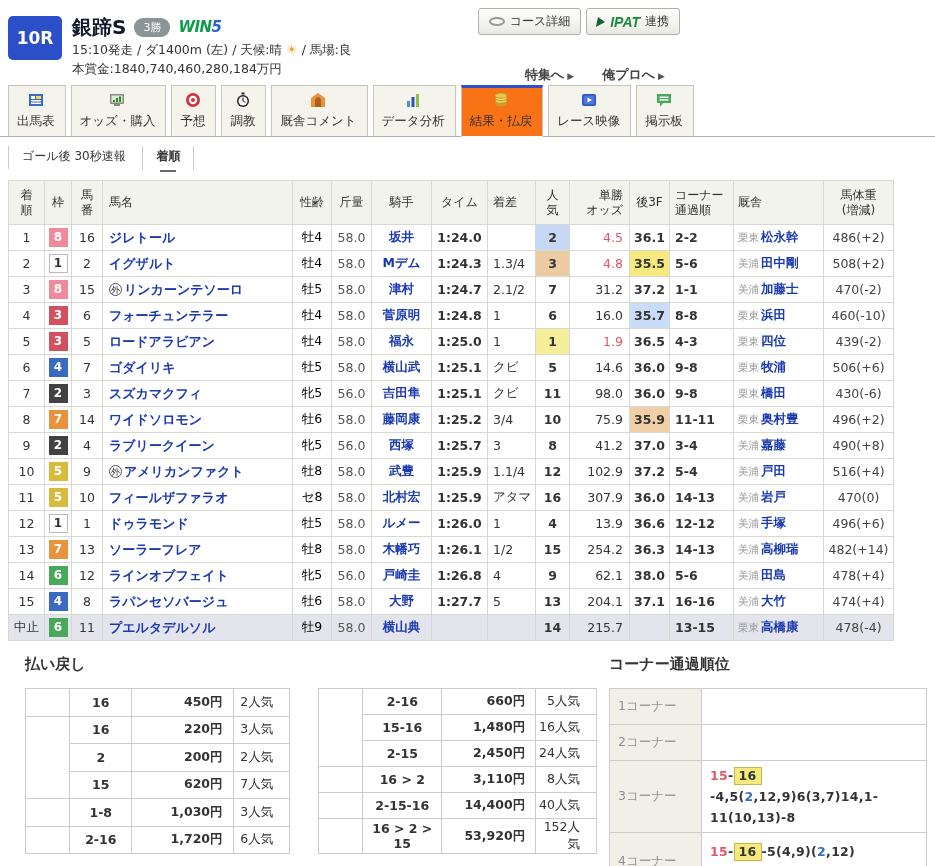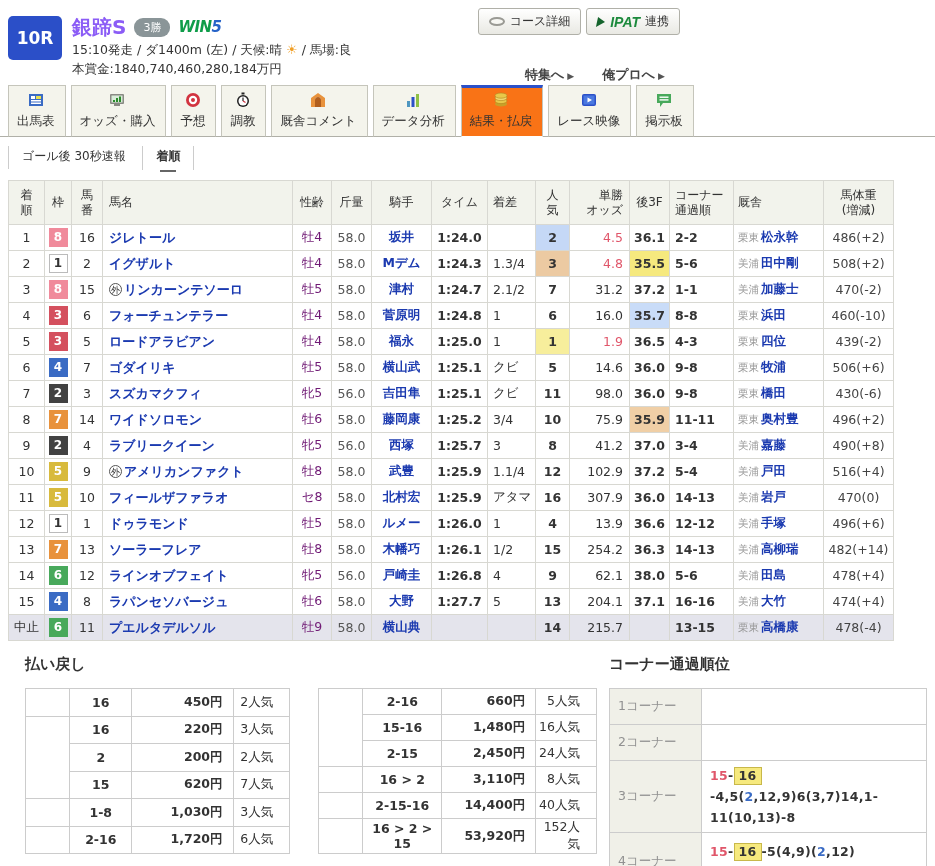--- a/index.html
+++ b/index.html
@@ -13,21 +13,21 @@
 
   
   .race-header { position: relative; padding: 14px 8px 6px 8px; height: 104px; }
   .race-no {
     position: absolute; left: 8px; top: 16px; width: 54px; height: 44px;
     background: #2b4fc8; color: #fff; font-weight: bold; font-size: 17px;
     border-radius: 5px; display: flex; align-items: center; justify-content: center;
   }
   .race-head-text { margin-left: 64px; }
   .race-title-line { display: flex; align-items: center; gap: 8px; height: 26px; }
-  .race-title { font-size: 20px; font-weight: bold; color: #8b5cf6; }
+  .race-title { font-size: 20px; font-weight: bold; color: #0f172a; }
   .grade-badge { background: #8a9598; color: #fff; font-size: 11px; border-radius: 9px; padding: 2px 9px; }
   .win5 { font-style: italic; font-weight: bold; font-size: 15px; letter-spacing: -0.5px; }
   .win5 .w { color: #0f9c49; } .win5 .n5 { color: #2663c8; }
   .race-info { font-size: 12.5px; color: #333; line-height: 19px; }
   .sun { color: #f0a028; font-size: 13px; }
   .head-buttons { position: absolute; right: 255px; top: 8px; display: flex; gap: 5px; }
   .btn {
     display: inline-flex; align-items: center; gap: 5px;
     border: 1px solid #b0b0a8; border-radius: 3px; padding: 4px 10px;
     background: linear-gradient(#ffffff, #e9e9e3); font-size: 12px; color: #333; cursor: pointer;
@@ -57,21 +57,21 @@
   .subtab.active .ul { display:block; border-bottom: 2px solid #666; margin: 5px 4px -6px 4px; }
 
   
   table.results { border-collapse: collapse; margin: 4px 0 0 8px; table-layout: fixed; width: 885px; }
   .results th, .results td { border: 1px solid #d8d8d2; text-align: center; vertical-align: middle; }
   .results th { background: #f2f3ec; font-weight: normal; font-size: 12px; color: #333; height: 44px; white-space: pre-line; line-height: 15px; padding: 2px 0; }
   .results td { height: 26px; font-size: 12.5px; padding: 1px 2px; background: #fff; }
   tr.canceled td { background: #e4e4ec; }
   .c-pos   { width: 36px; } .c-waku { width: 27px; } .c-num { width: 31px; }
   .c-horse { width: 190px; text-align: left !important; padding-left: 6px !important; }
-  .c-sexage{ width: 39px; color:#701a75; } .c-load { width: 40px; color:#555; }
+  .c-sexage{ width: 39px; color:#000000; } .c-load { width: 40px; color:#555; }
   .c-jockey{ width: 60px; } .c-time { width: 56px; font-weight: bold; }
   .c-margin{ width: 48px; text-align: left !important; padding-left: 5px !important; }
   .c-pop   { width: 34px; font-weight: bold; }
   .c-odds  { width: 60px; text-align: right !important; padding-right: 6px !important; }
   .c-3f    { width: 40px; font-weight: bold; }
   .c-corner{ width: 64px; text-align: left !important; padding-left: 5px !important; font-weight: bold; }
   .c-stable{ width: 90px; text-align: left !important; padding-left: 4px !important; }
   .c-weight{ width: 70px; color: #444; }
   .waku { display: inline-block; width: 19px; height: 19px; line-height: 19px; text-align: center; font-weight: bold; font-size: 12px; color: #fff; }
   .w1 { background:#fff; color:#333; border:1px solid #bbb; line-height:17px; }

